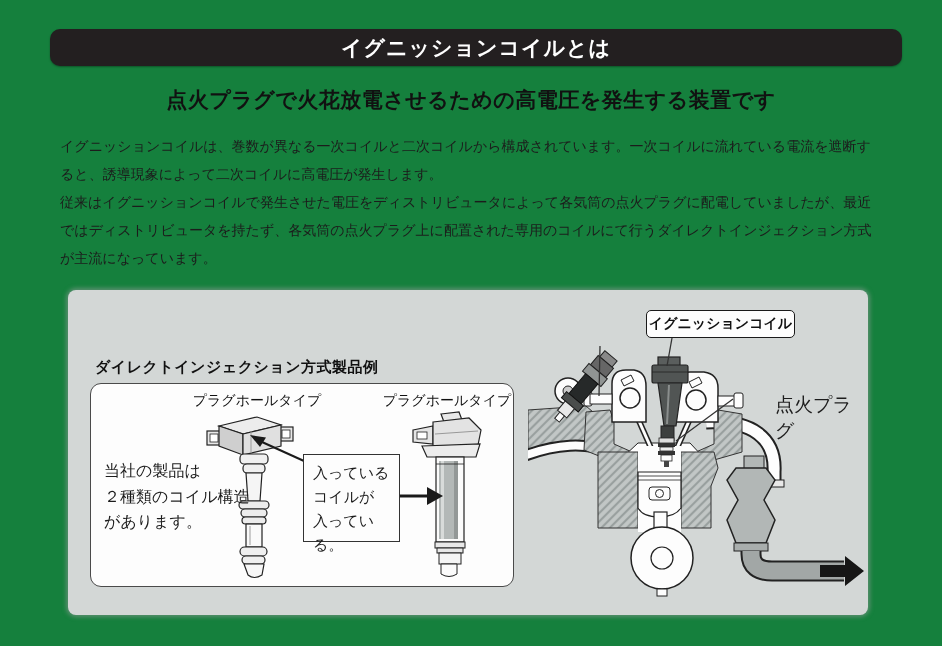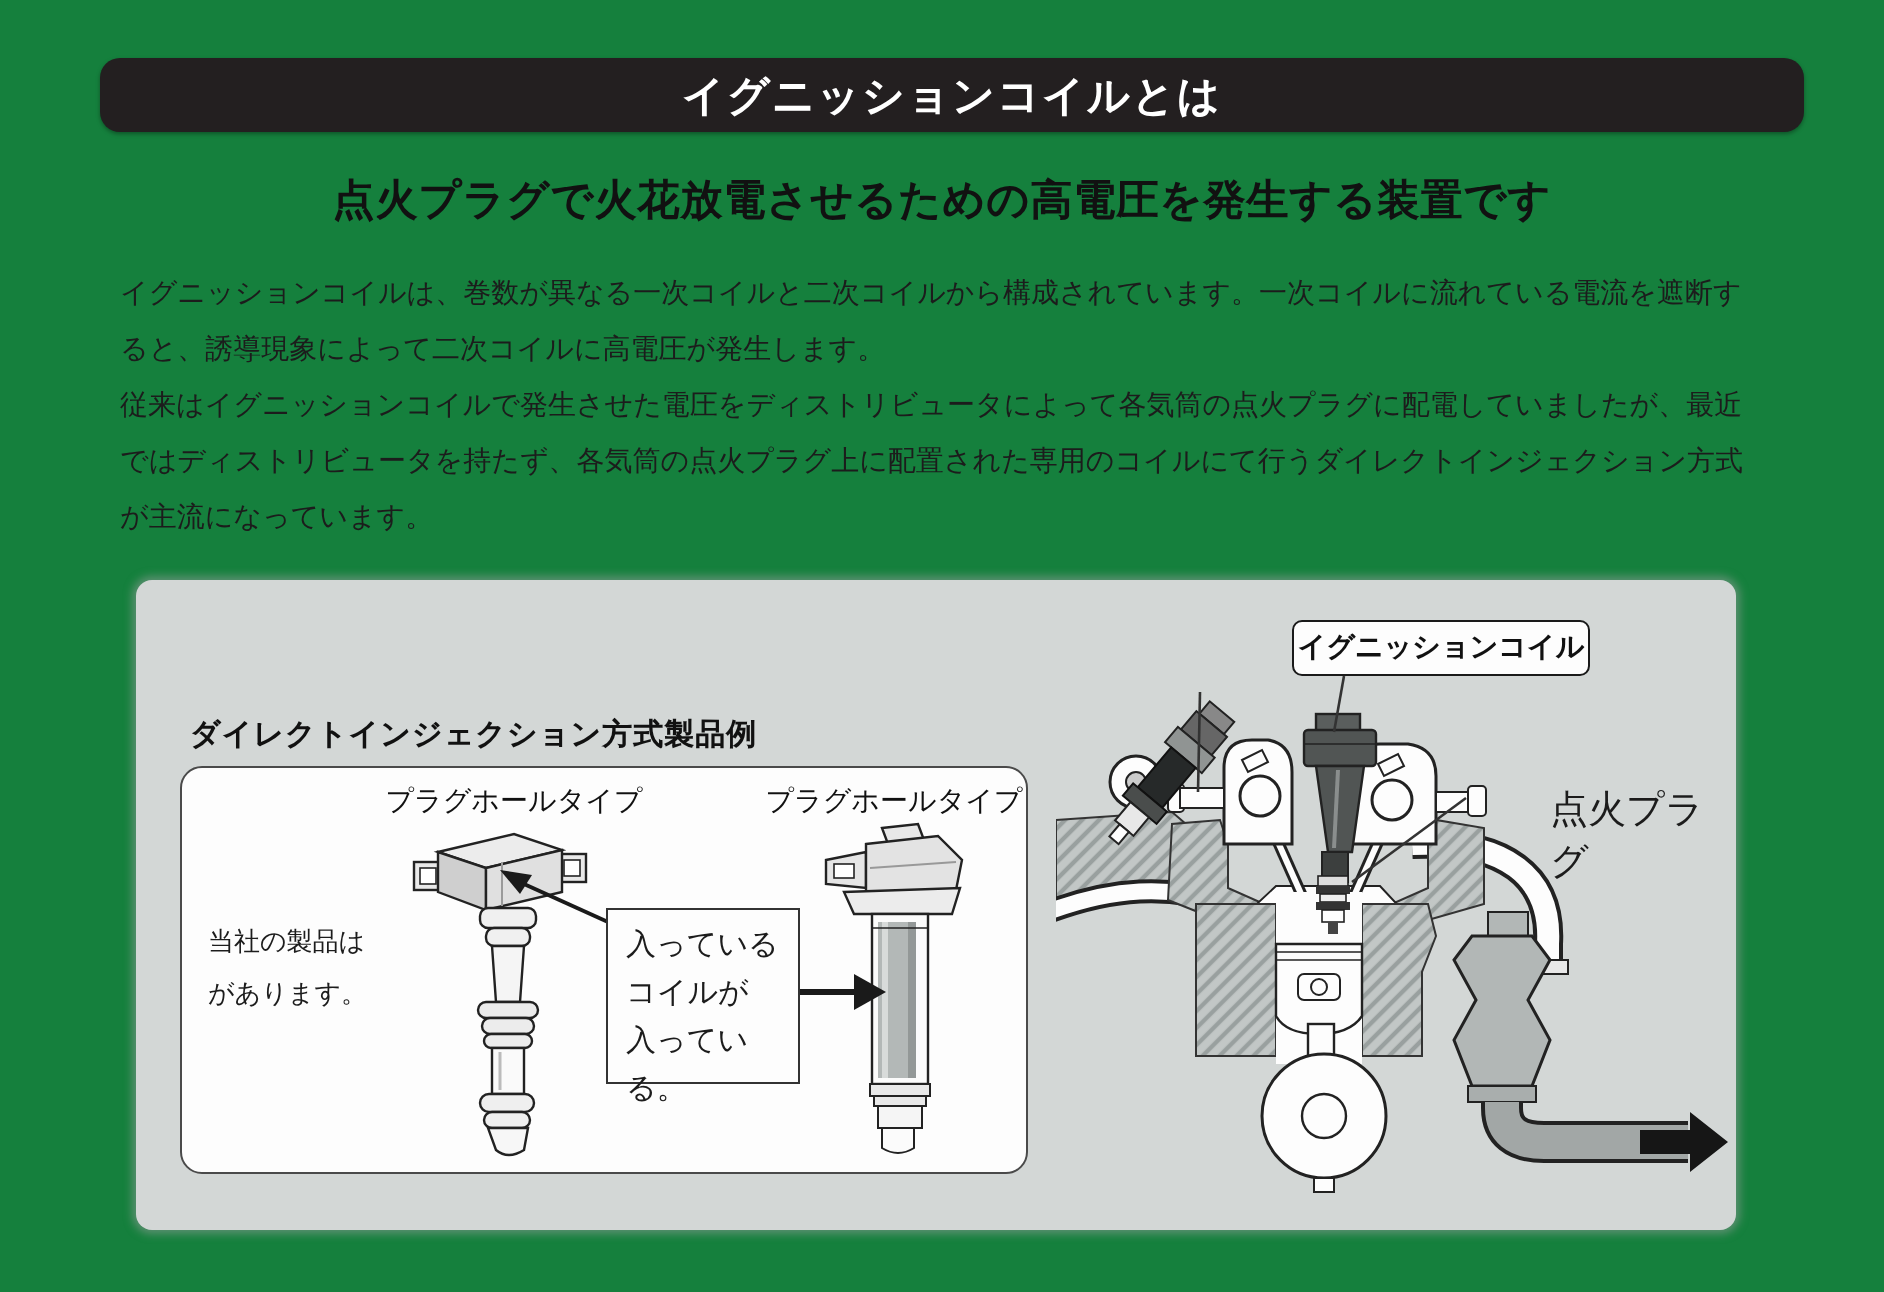--- a/index.html
+++ b/index.html
@@ -26,21 +26,21 @@
   .panel-title{position:absolute;font-size:15px;font-weight:bold;color:#111;letter-spacing:.5px;}
   .panel-title.sys{left:27px;top:12px;}
   .panel-title.prod{left:27px;top:68px;}
 
   
   .product-box{position:absolute;left:22px;top:93px;width:422px;height:202px;
     background:#fdfdfd;border:1.2px solid #4a4a4a;border-radius:11px;}
   .type-label{position:absolute;top:8px;font-size:14px;color:#111;text-align:center;width:140px;}
   .type-label.left{left:96px;}
   .type-label.right{left:286px;}
-  .company-note{position:absolute;left:13px;top:74px;font-size:13px;line-height:25.5px;color:#1c1c1c;}
+  .company-note{position:absolute;left:13px;top:74px;font-size:16px;line-height:25.5px;color:#1c1c1c;}
   .callout-box{position:absolute;left:212px;top:70px;width:97px;height:88px;background:#fdfdfd;
     border:1.2px solid #333;box-sizing:border-box;padding:6px 0 0 9px;
     font-size:15px;line-height:24px;color:#1c1c1c;}
   .coils-svg{position:absolute;left:0;top:0;}
 
   
   .engine-svg{position:absolute;left:460px;top:10px;}
   .fuel-label{position:absolute;left:485px;top:16px;font-size:13.5px;line-height:16px;color:#1c1c1c;}
   .coil-box-label{position:absolute;left:578px;top:20px;width:147px;height:26px;background:#fdfdfd;
     border:1.6px solid #1a1a1a;border-radius:5px;display:flex;align-items:center;justify-content:center;
@@ -118,20 +118,21 @@
           <line x1="309" y1="112" x2="336" y2="112" stroke="#1a1a1a" stroke-width="3"></line>
           <polygon points="336,103 336,121 352,112" fill="#1a1a1a"></polygon>
         </g>
       </svg>
 
       <div class="type-label left">プラグホールタイプ</div>
       <div class="type-label right">プラグホールタイプ</div>
 
       <div class="company-note">
         <div>当社の製品は</div>
+        <div>２種類のコイル構造</div>
         <div>があります。</div>
       </div>
 
       <div class="callout-box">
         <div>入っている</div>
         <div>コイルが</div>
         <div>入っている。</div>
       </div>
     </div>
 

